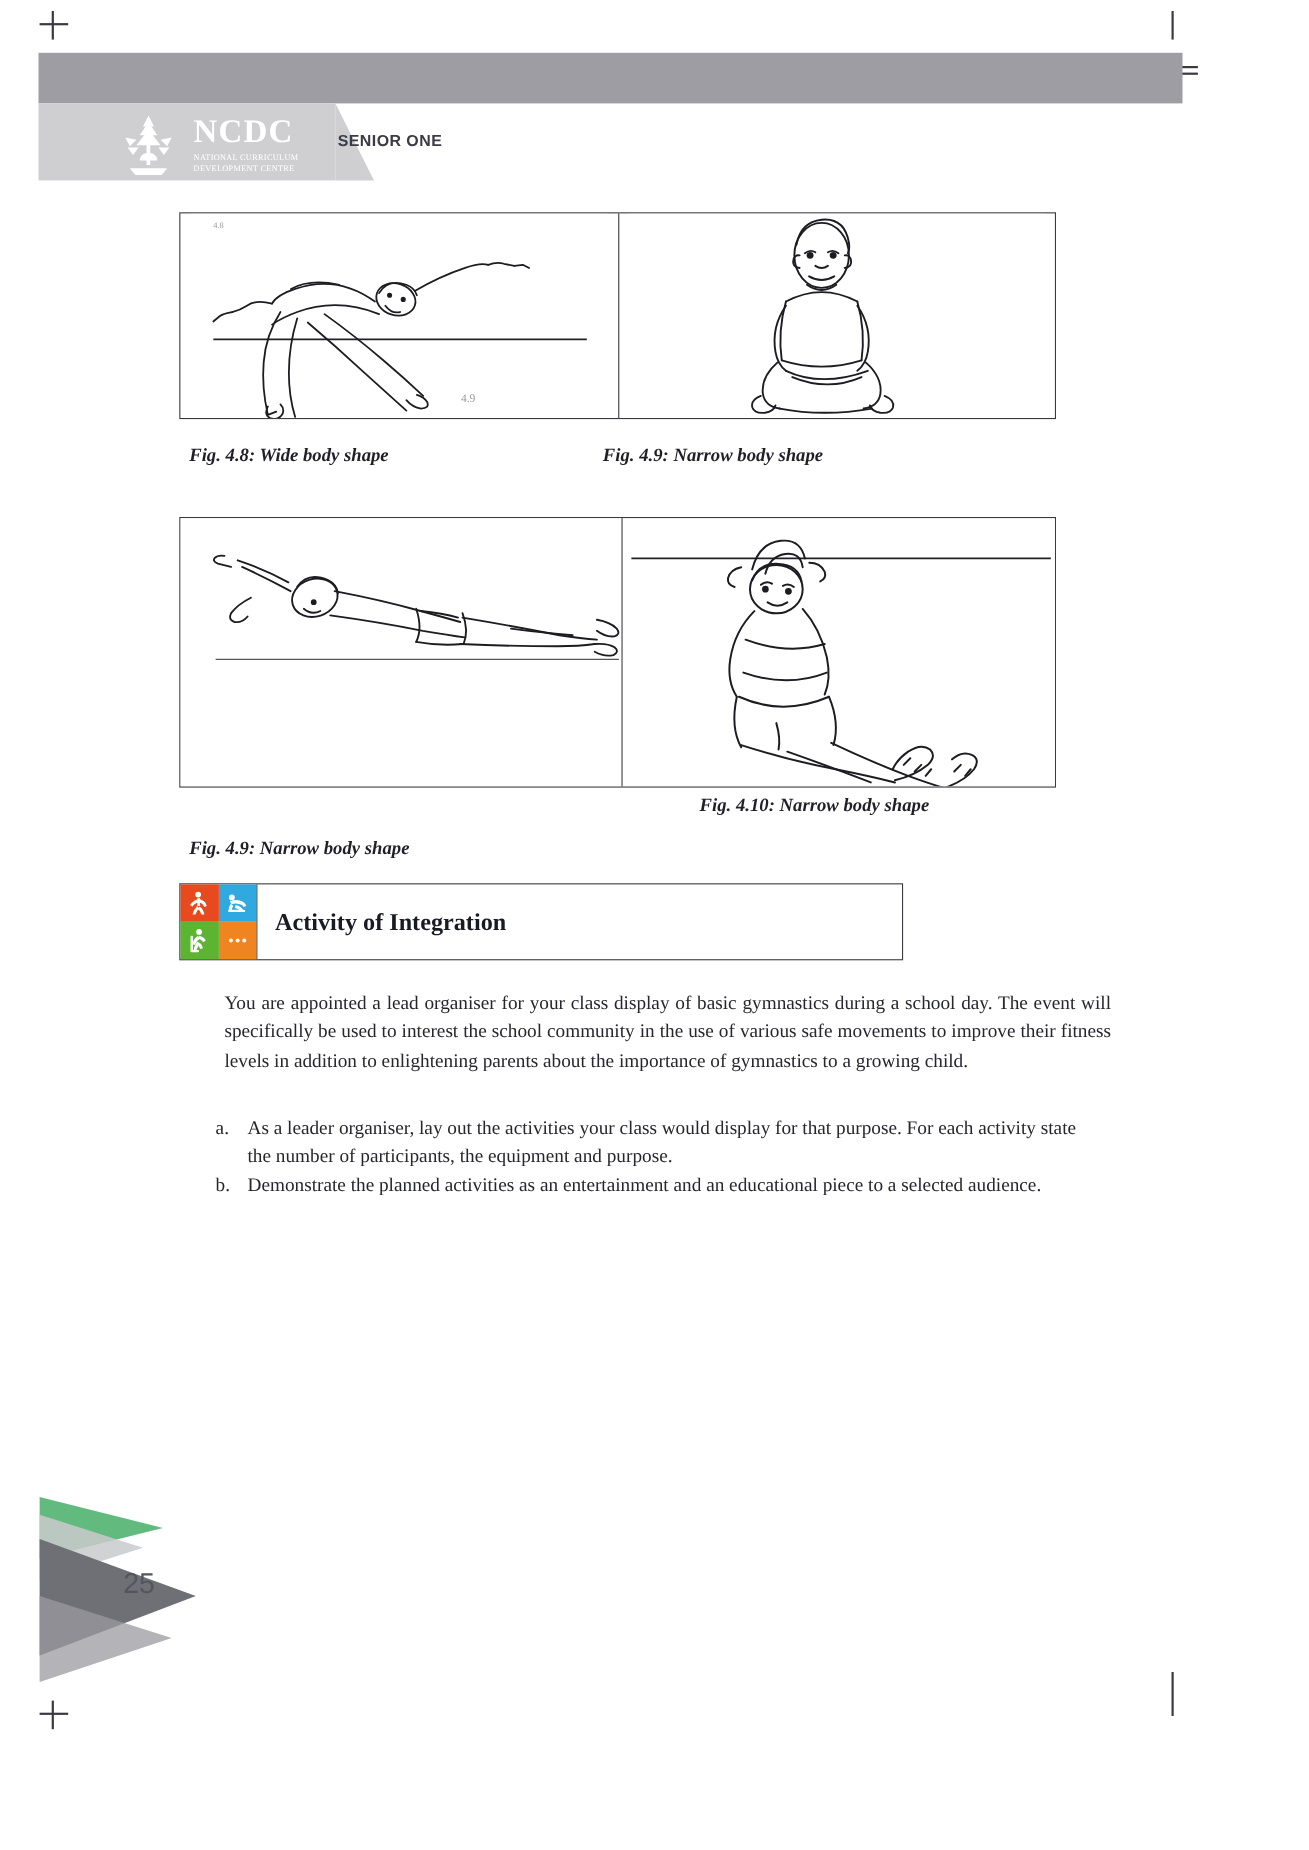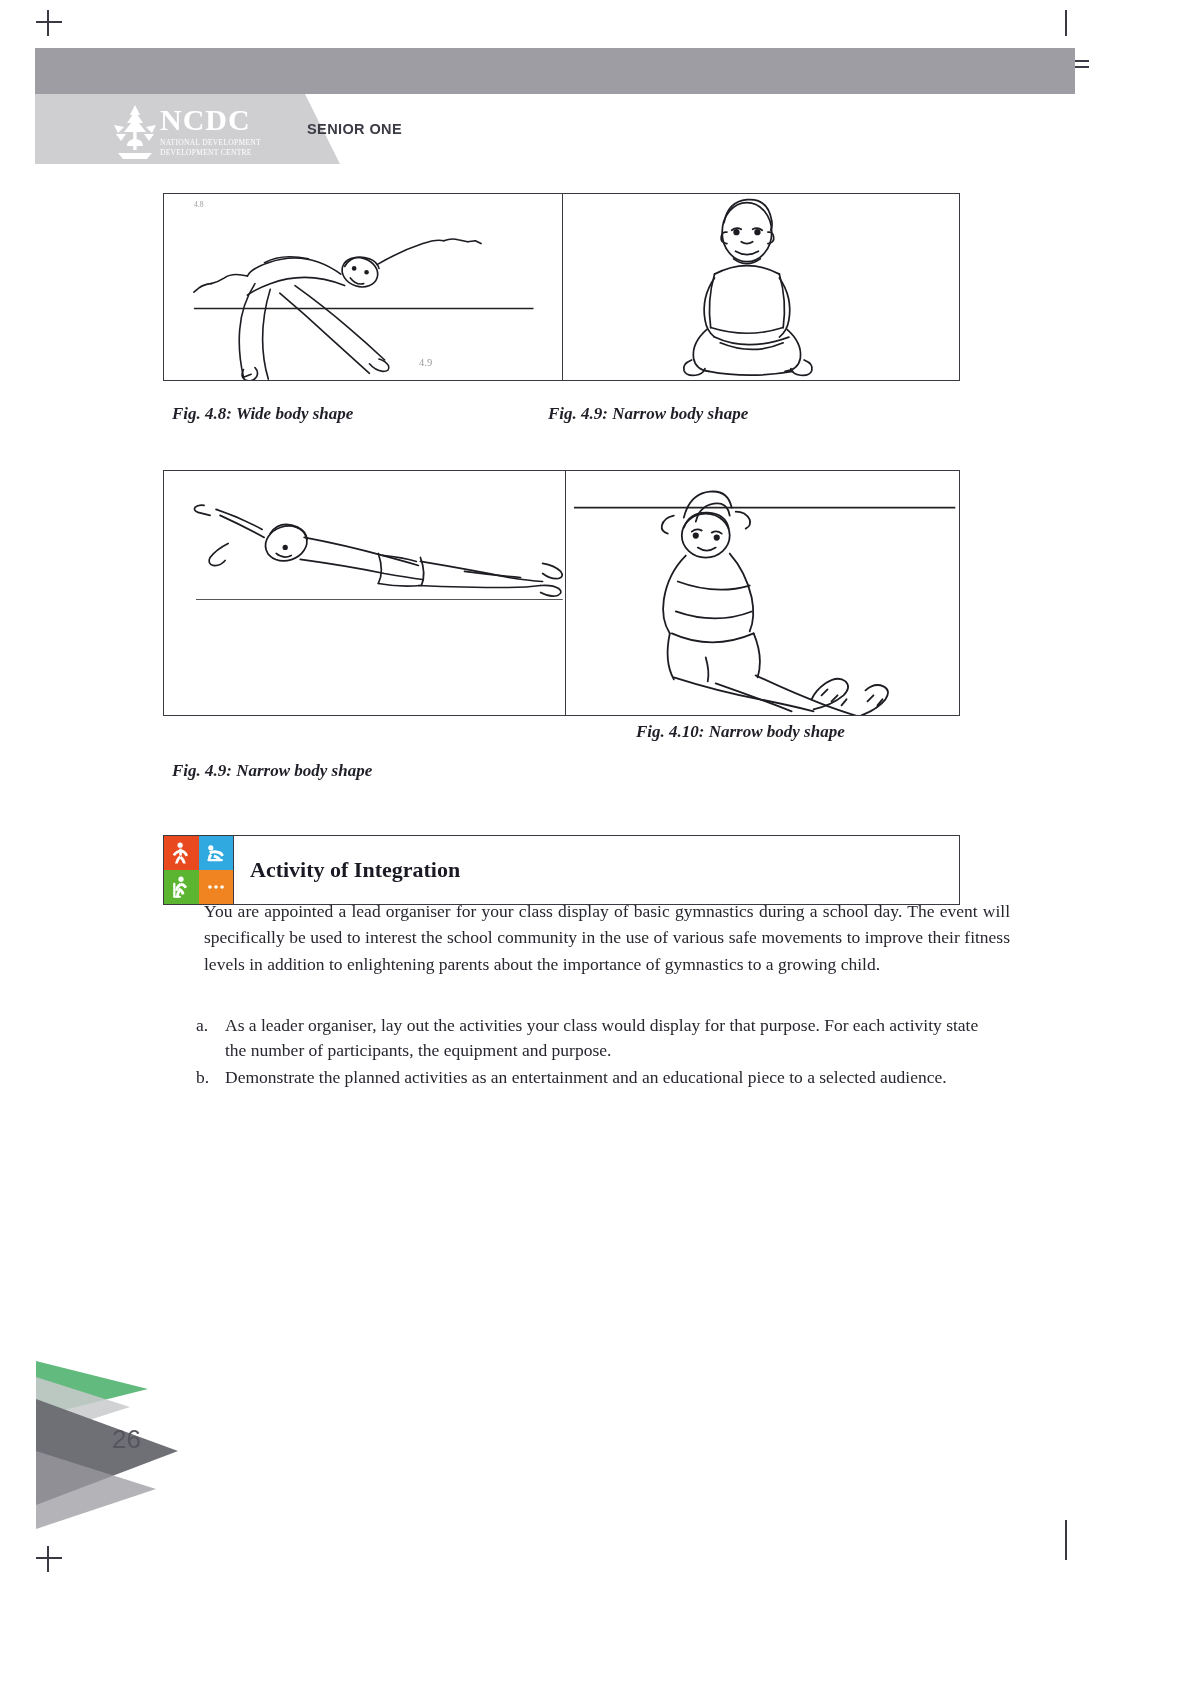--- a/index.html
+++ b/index.html
@@ -55,21 +55,21 @@
     border-color: transparent transparent #cfcfd2 transparent;
   }
   .logo-wrap {
     position: absolute;
     left: 112px;
     top: 100px;
     width: 185px;
     height: 62px;
     display: flex;
     align-items: center;
-    gap: 2px;
+    gap: 18px;
   }
   .logo-mark { width: 46px; height: 56px; flex: 0 0 auto; }
   .logo-text { display: flex; flex-direction: column; line-height: 1; }
   .logo-ncdc {
     font-family: "Liberation Serif", serif;
     font-weight: bold;
     font-size: 30px;
     color: #ffffff;
     letter-spacing: 1px;
   }
@@ -134,28 +134,27 @@
     gap: 11px;
     line-height: 1.35;
   }
   .instruction .marker { flex: 0 0 auto; }
 
   
   .activity-box {
     position: absolute;
     left: 163px;
     top: 803px;
-    width: 797px;
+    width: 658px;
     height: 70px;
     border: 1.2px solid #3a3a42;
     box-sizing: border-box;
     display: flex;
     align-items: stretch;
     background: #ffffff;
-    margin-top: 32px;
   }
   .icon-grid {
     width: 70px;
     flex: 0 0 auto;
     display: grid;
     grid-template-columns: 1fr 1fr;
     grid-template-rows: 1fr 1fr;
     border-right: 1.2px solid #3a3a42;
     box-sizing: border-box;
   }
@@ -254,21 +253,21 @@
           <path d="M42 31 L32 31 L37 38 Z"></path>
           <rect x="21.2" y="27" width="3.4" height="20"></rect>
           <path d="M23 36 c-5 0 -8 3 -8 7 h16 c0 -4 -3 -7 -8 -7 Z"></path>
           <path d="M6 50 L40 50 L35 56 L11 56 Z"></path>
         </g>
       </svg>
     </span>
     <span class="logo-text">
       <span class="logo-ncdc">NCDC</span>
       <span class="logo-sub">
-        <span>NATIONAL DEVELOPMENT</span><br>
+        <span>NATIONAL CURRICULUM</span><br>
         <span>DEVELOPMENT CENTRE</span>
       </span>
     </span>
   </div>
 
   <div class="senior-one">SENIOR ONE</div>
 
   <div class="fig-grid fig-grid--one">
     <div class="fig-cell" style="width:50%;">
       <svg viewBox="0 0 398 195" width="100%" height="100%" aria-hidden="true">
@@ -497,15 +496,15 @@
   </div>
 
   <div class="footer-art">
     <svg viewBox="0 0 230 180" width="230" height="180" aria-hidden="true">
       <polygon points="6,6 118,34 6,62" fill="#56b473" opacity="0.92"></polygon>
       <polygon points="6,22 100,52 6,82" fill="#c9cacd" opacity="0.85"></polygon>
       <polygon points="6,44 148,96 6,150" fill="#6f6f76"></polygon>
       <polygon points="6,96 126,134 6,174" fill="#9a9aa0" opacity="0.75"></polygon>
     </svg>
   </div>
-  <div class="page-number">26</div>
+  <div class="page-number">25</div>
 
 </div>
 
 </body></html>

